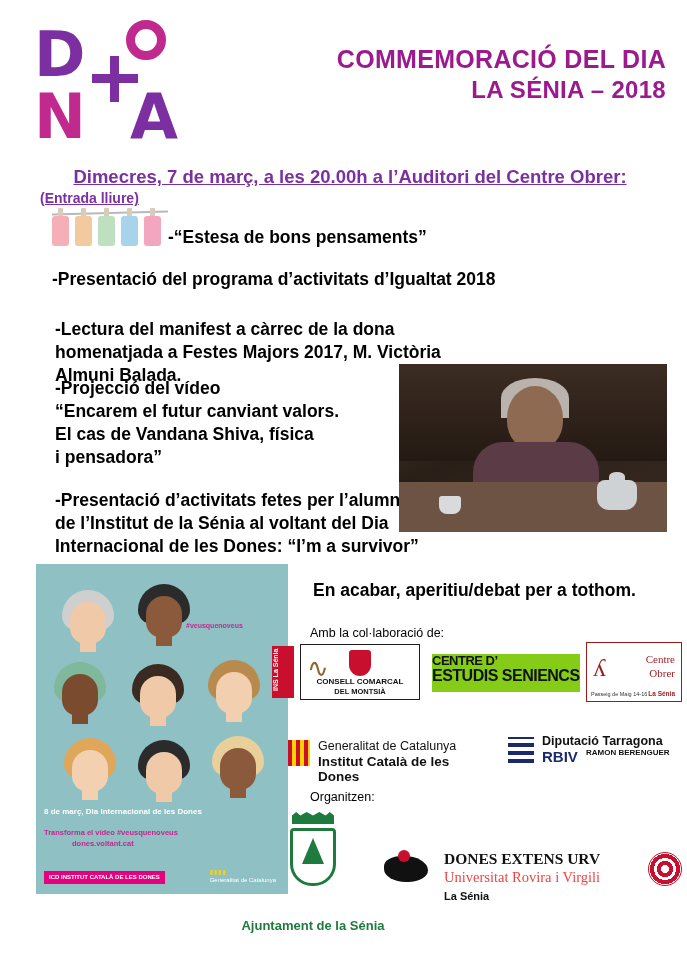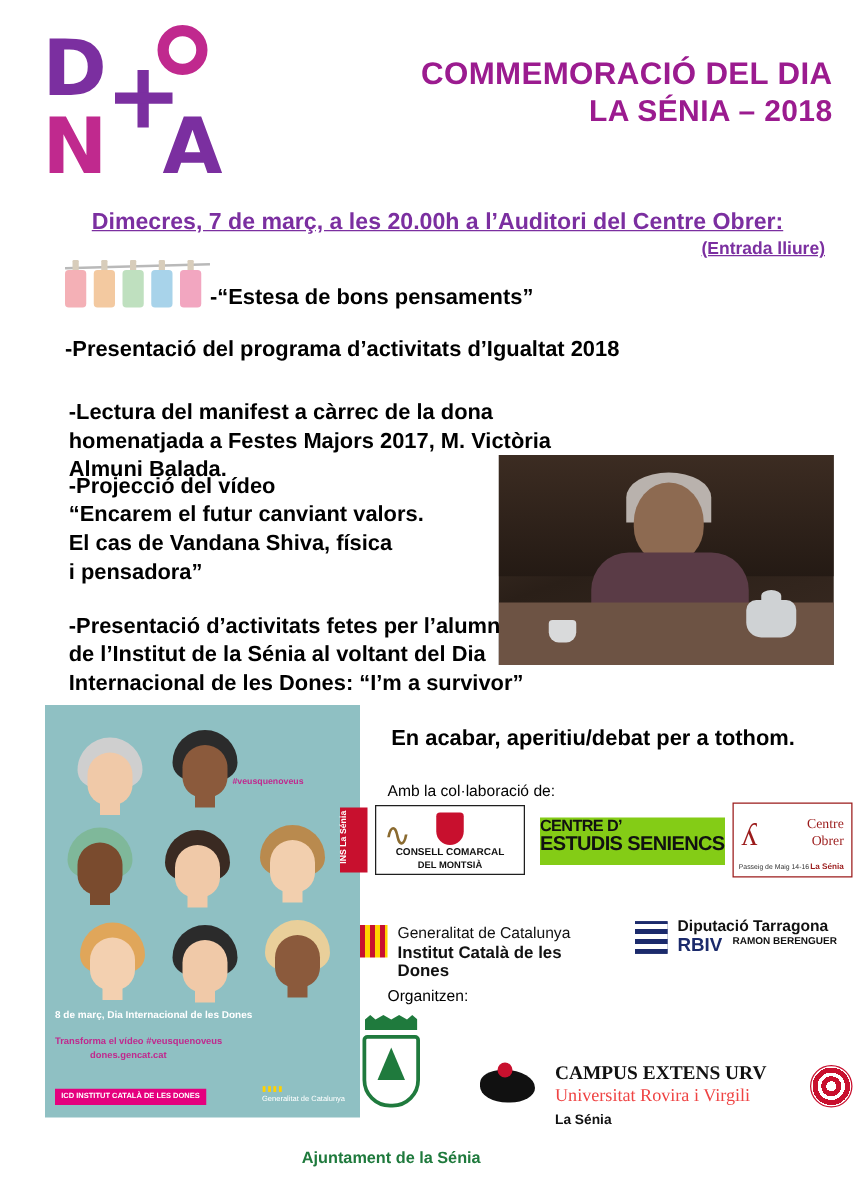--- a/index.html
+++ b/index.html
@@ -96,21 +96,21 @@
     color: #7b2fa0;
     font-weight: bold;
     font-size: 18.5px;
     text-decoration: underline;
   }
   .entrada {
     position: absolute;
     left: 40px;
     top: 190px;
     width: 620px;
-    text-align: right;
+    text-align: left;
     color: #7b2fa0;
     font-weight: bold;
     font-size: 14px;
     text-decoration: underline;
   }
 
   
   .clothesline {
     position: absolute;
     left: 50px;
@@ -595,21 +595,21 @@
       <div class="hair" style="background:#e9cf9a;"></div>
       <div class="skin" style="background:#8b5a3c;"></div>
       <div class="neck" style="background:#8b5a3c;"></div>
     </div>
   </div>
   <div class="poster-hash">#veusquenoveus</div>
   <div class="poster-foot">
     <span class="big">8 de març, Dia Internacional de les Dones</span><br>
     <br>
     <span>Transforma el vídeo #veusquenoveus</span>
-    <span style="margin-left:28px;">dones.gencat.cat</span>
+    <span style="margin-left:28px;">dones.voltant.cat</span>
   </div>
   <div class="poster-badge">ICD INSTITUT CATALÀ DE LES DONES</div>
   <div class="poster-gen">
     <span class="bars">▮▮▮▮</span>
     <span>Generalitat de Catalunya</span>
   </div>
 </div>
 
 <div class="collab-label">Amb la col·laboració de:</div>
 
@@ -655,17 +655,17 @@
   <div class="shield2"></div>
   <div class="tree"></div>
 </div>
 <div class="ajunt-caption">Ajuntament de la Sénia</div>
 
 <div class="logo-urv">
   <div class="urv-mark">
     <div class="blob"></div>
     <div class="dot"></div>
   </div>
-  <div class="u1">CAMPUS EXTENS URV</div>
+  <div class="u1">DONES EXTENS URV</div>
   <div class="u2">Universitat Rovira i Virgili</div>
   <div class="u3">La Sénia</div>
   <div class="spiral"></div>
 </div>
 
 </body></html>

